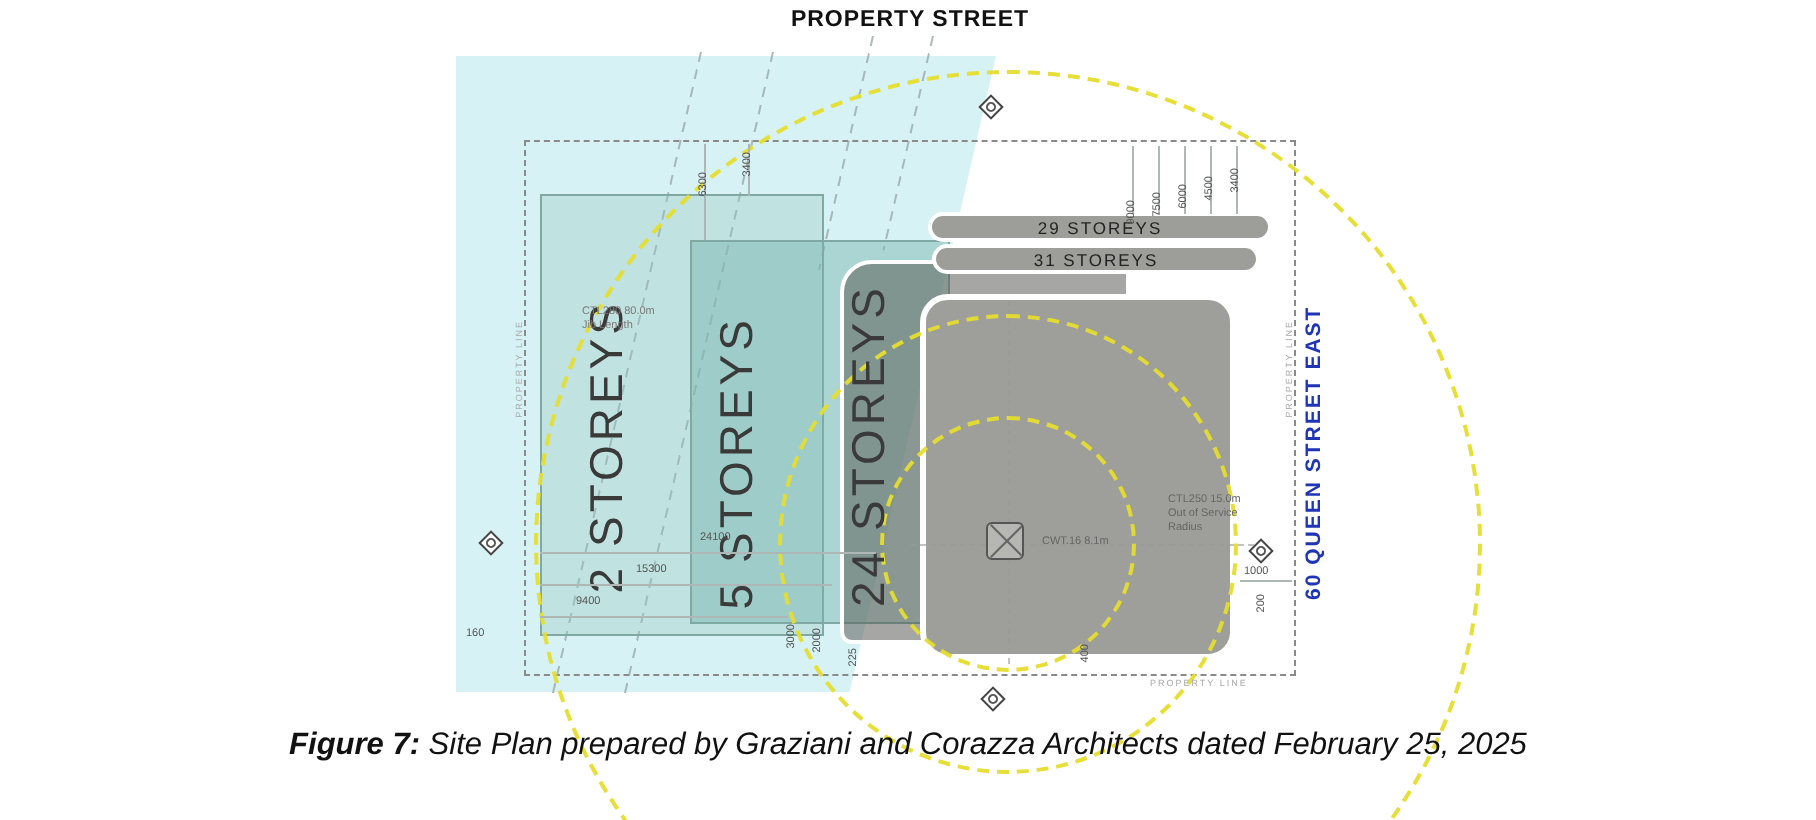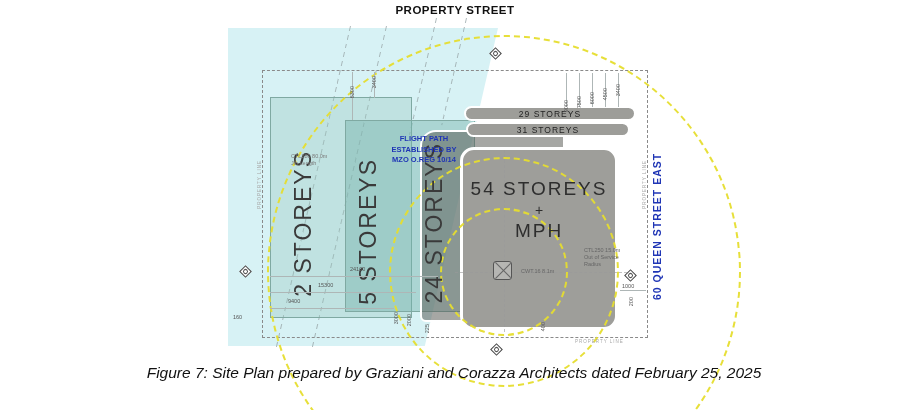--- a/index.html
+++ b/index.html
@@ -64,21 +64,21 @@
 
   .crane-base { width:19px; height:19px; border:1px solid #555; border-radius:3px;
     background:rgba(255,255,255,0.25); overflow:hidden; }
   .crane-base::before, .crane-base::after { content:""; position:absolute; left:-2px; top:8px;
     width:23px; height:1px; background:#666; }
   .crane-base::before { transform:rotate(45deg); }
   .crane-base::after { transform:rotate(-45deg); }
 
   .caption { left:0; top:364px; width:908px; text-align:center; font-size:15.5px;
     font-style:italic; color:#111; }
-  .caption b { font-weight:normal; }
+  .caption b { font-weight:bold; }
 </style>
 </head>
 <body>
 
 <div class="stage">
 
   <div class="abs street-top" style="left:330px; top:4px; width:250px; text-align:center;">PROPERTY STREET</div>
 
   <div class="abs cyan-band"></div>
 
@@ -106,31 +106,21 @@
   <div class="abs centerline v" style="left:504px; top:150px; height:182px;"></div>
 
   <div class="abs circ" style="left:440px; top:208px; width:128px; height:128px;"></div>
   <div class="abs circ" style="left:389px; top:157px; width:230px; height:230px;"></div>
   <div class="abs circ" style="left:267px; top:35px; width:474px; height:474px;"></div>
 
   <div class="abs storey-vert" style="left:290px; top:150px;">2 STOREYS</div>
   <div class="abs storey-vert" style="left:355px; top:158px;">5 STOREYS</div>
   <div class="abs storey-vert" style="left:421px; top:142px;">24 STOREYS</div>
 
-  <div class="abs tower-label">
-    <div class="l1">54 STOREYS</div>
-    <div class="plus">+</div>
-    <div class="l2">MPH</div>
-  </div>
 
-  <div class="abs note-blue" style="left:378px; top:134px; width:92px;">
-    <div>FLIGHT PATH</div>
-    <div>ESTABLISHED BY</div>
-    <div>MZO O.REG 10/14</div>
-  </div>
 
   <div class="abs street-right" style="left:651px; top:130px; height:170px;">60 QUEEN STREET EAST</div>
 
   <div class="abs crane-base" style="left:493px; top:261px;"></div>
 
   <div class="abs micro" style="left:291px; top:153px;">
     <div>CTL280 80.0m</div>
     <div>Jib Length</div>
   </div>
   <div class="abs micro" style="left:584px; top:247px; color:#666;">

